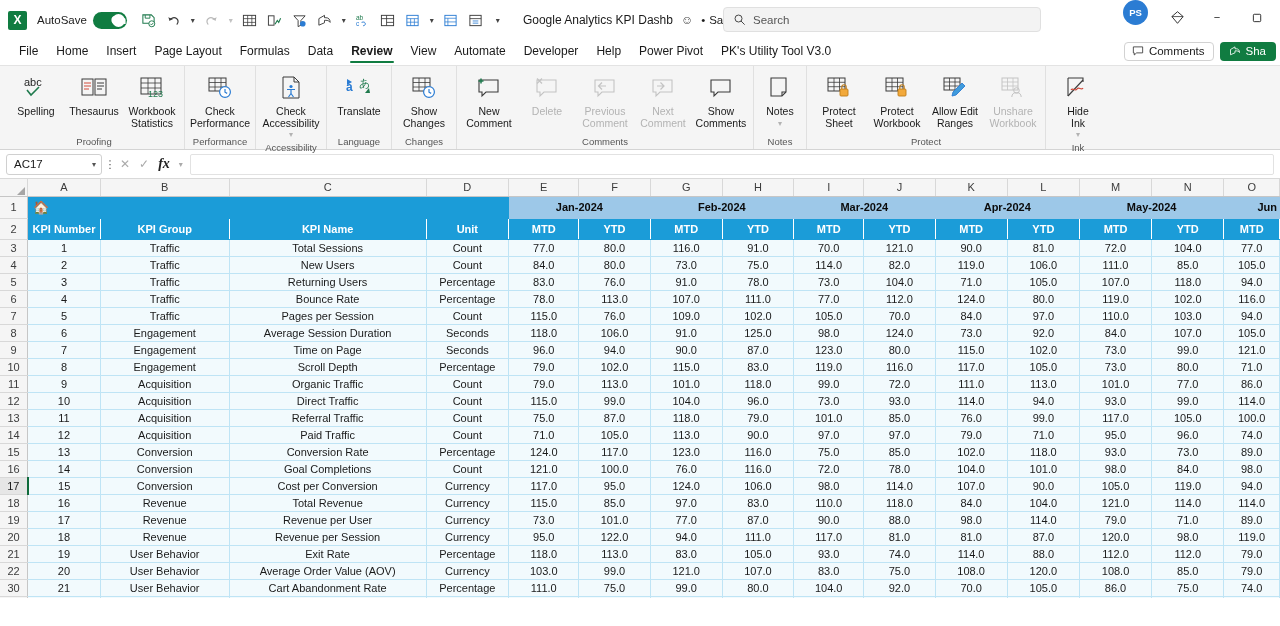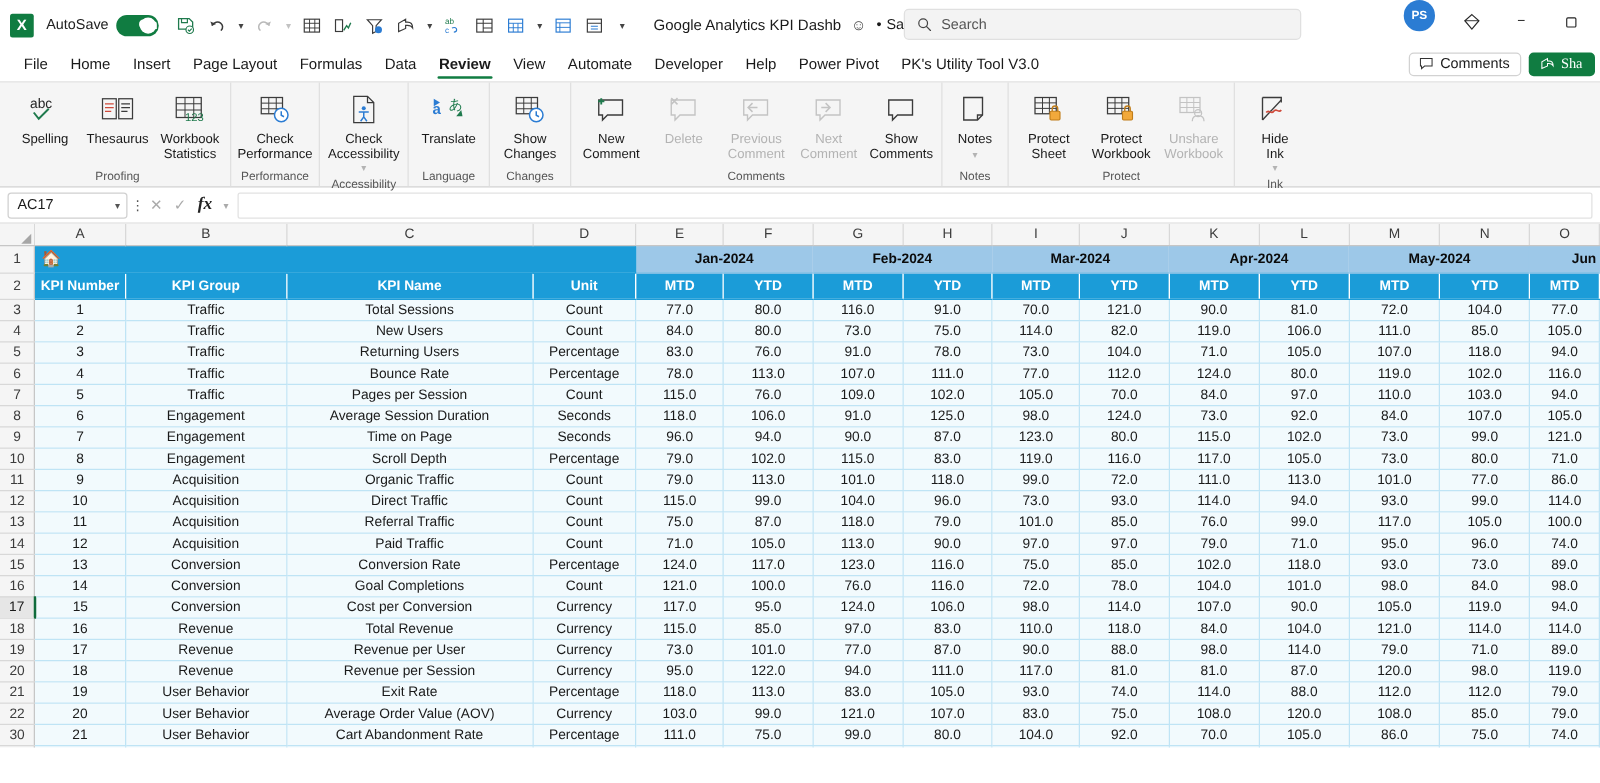--- a/index.html
+++ b/index.html
@@ -122,21 +122,20 @@
     border: 1px solid #d2d2d2; border-radius: 4px;
     font-size: 11.5px; color: #1a1a1a;
     padding: 2px 8px 3px 7px; display: flex; align-items: center; gap: 5px;
     background: #fff;
   }
   .share-btn {
     background: #107c41; color: #fff; border-radius: 4px;
     font-size: 11.5px; padding: 3px 10px 4px 9px;
     display: flex; align-items: center; gap: 5px;
     white-space: nowrap;
-    font-family: Liberation Serif, serif;
   }
 
   
   .ribbon {
     height: 85px;
     background: #f5f5f5;
     border-top: 1px solid #e3e3e3;
     border-bottom: 1px solid #d4d4d4;
     display: flex; align-items: stretch;
     padding-left: 4px;
@@ -613,20 +612,31 @@
         <div class="ico">
           <svg width="28" height="26" viewBox="0 0 28 26">
               <rect x="3" y="3" width="17" height="13" fill="none" stroke="#3b3b3b" stroke-width="1"></rect>
               <path d="M3 7.3h17M3 11.7h17M9 3v13M14.5 3v13" stroke="#3b3b3b" stroke-width="0.8"></path>
               <rect x="15" y="14" width="8" height="7" rx="1" fill="#f2a93b" stroke="#c07d1a" stroke-width="0.9"></rect>
               <path d="M16.8 14v-2a2.2 2.2 0 014.4 0v2" fill="none" stroke="#c07d1a" stroke-width="1.1"></path>
             </svg>
         </div>
         <div class="cap">Protect
 Workbook</div>
+      </div>
+      <div class="rbtn wide">
+        <div class="ico">
+          <svg width="28" height="26" viewBox="0 0 28 26">
+              <rect x="3" y="3" width="16" height="12" fill="none" stroke="#3b3b3b" stroke-width="1"></rect>
+              <path d="M3 7h16M3 11h16M8.5 3v12M14 3v12" stroke="#3b3b3b" stroke-width="0.8"></path>
+              <path d="M11 21l1-4 9-9 3 3-9 9z" fill="#3f9bdc" stroke="#2b7cd3" stroke-width="0.9"></path>
+            </svg>
+        </div>
+        <div class="cap">Allow Edit
+Ranges</div>
       </div>
       <div class="rbtn wide disabled">
         <div class="ico">
           <svg width="28" height="26" viewBox="0 0 28 26">
               <rect x="3" y="3" width="16" height="12" fill="none" stroke="#c3c3c3" stroke-width="1"></rect>
               <path d="M3 7h16M3 11h16M8.5 3v12M14 3v12" stroke="#c3c3c3" stroke-width="0.8"></path>
               <circle cx="17.5" cy="15.5" r="2.8" fill="none" stroke="#c3c3c3" stroke-width="1"></circle>
               <path d="M12.8 22c0-3 2.1-4.5 4.7-4.5s4.7 1.5 4.7 4.5" fill="none" stroke="#c3c3c3" stroke-width="1"></path>
             </svg>
         </div>

